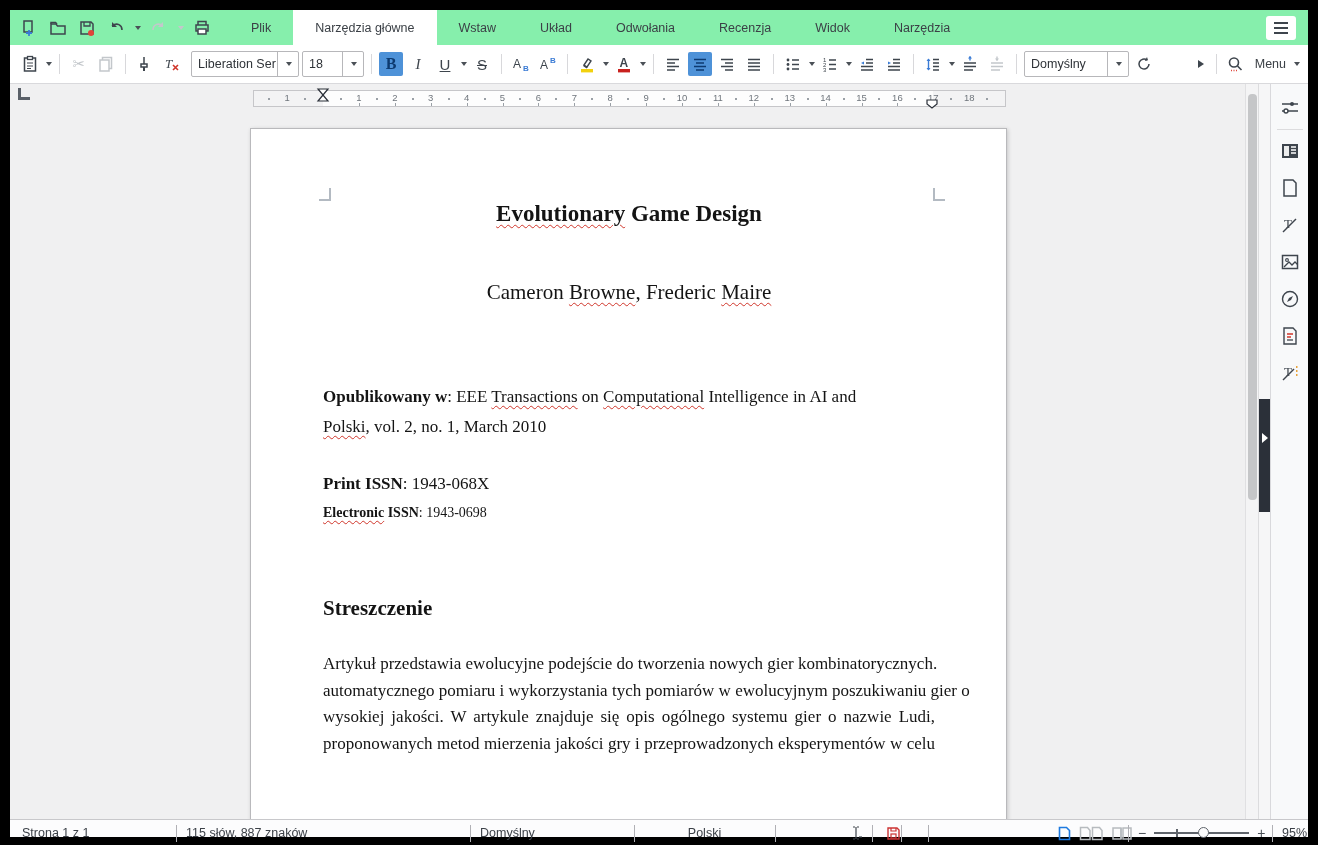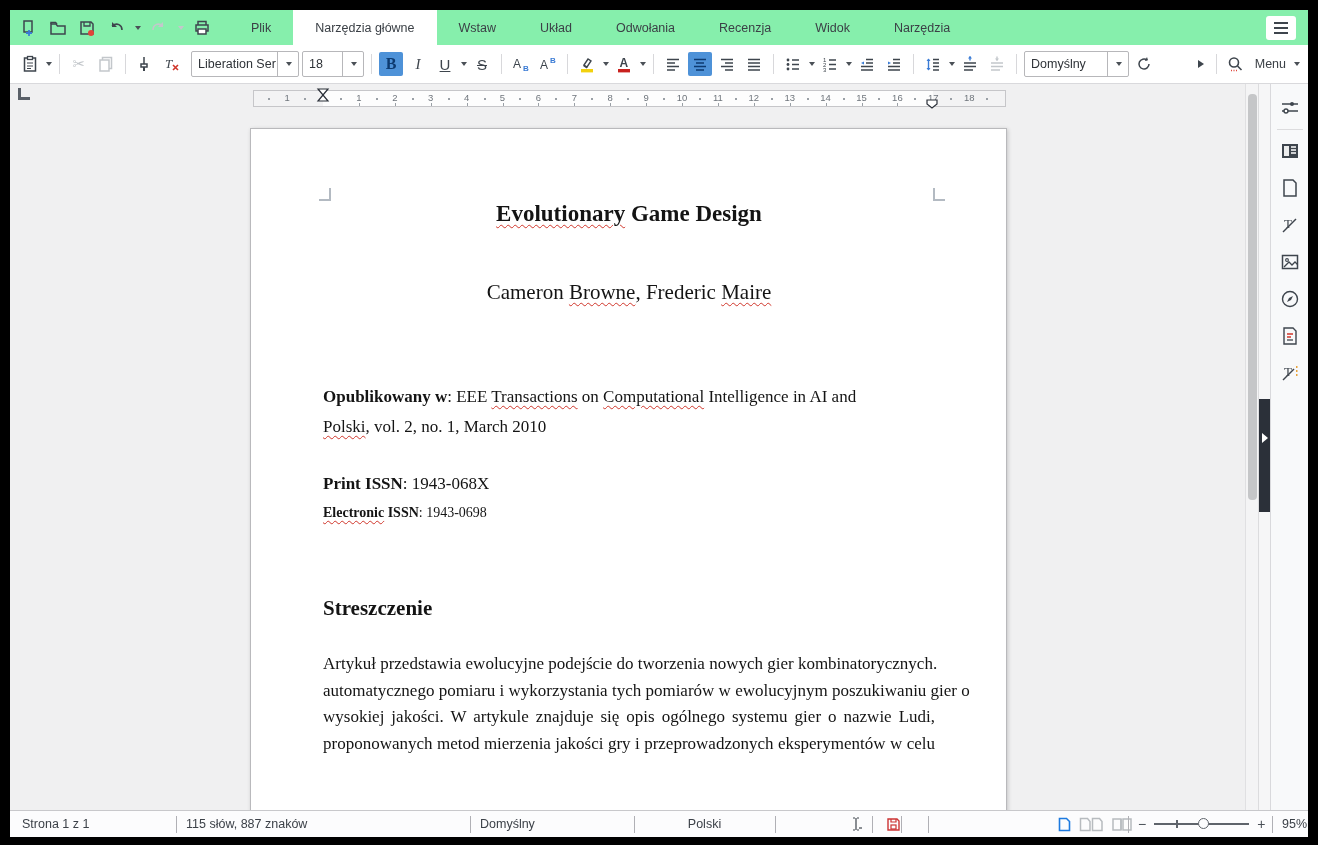--- a/index.html
+++ b/index.html
@@ -79,21 +79,21 @@
   .vscroll { width:13px; background:#f4f4f5; border-left:1px solid #e0e0e2; position:relative; flex:0 0 auto; }
   .vthumb { position:absolute; left:2px; top:10px; width:9px; height:406px; background:#c5c6c8; border-radius:4px; }
   .sbtoggle { width:12px; background:#f6f6f7; border-left:1px solid #dcdcde; position:relative; flex:0 0 auto; }
   .sbtoggle .bar { position:absolute; left:0; top:315px; width:100%; height:113px; background:#2b3039; display:flex; align-items:center; justify-content:center; }
   .sbtoggle .arr { width:0; height:0; border-top:5px solid transparent; border-bottom:5px solid transparent; border-left:6px solid #fff; margin-top:-36px; }
   .sidebar { width:38px; background:#f8f9fa; border-left:1px solid #d9d9dc; display:flex; flex-direction:column; align-items:center; padding-top:12px; gap:13px; flex:0 0 auto; }
   .sb-sep { width:26px; height:1px; background:#dcdcde; margin:-4px 0; }
   .sb-icn { width:24px; height:24px; display:flex; align-items:center; justify-content:center; }
 
   
-  .statusbar { height:27px; background:#fcfcfd; border-top:1px solid #c8c8cb; position:relative; flex:0 0 auto; font-size:12.5px; color:#3c4148;padding-left:37px; }
+  .statusbar { height:18px; background:#fcfcfd; border-top:1px solid #c8c8cb; position:relative; flex:0 0 auto; font-size:12.5px; color:#3c4148;padding-left:37px; }
   .sdiv { position:absolute; top:5px; width:1px; height:17px; background:#b0b0b5; }
   .sitem { position:absolute; top:0; height:26px; display:flex; align-items:center; }
   .zoomtrack { width:95px; height:2px; background:#5f646b; position:relative; }
   .zoomdetent { position:absolute; left:22px; top:-3px; width:2px; height:8px; background:#5f646b; }
   .zoomknob { position:absolute; left:44px; top:-5px; width:11px; height:11px; background:#fcfcfd; border:1.5px solid #5f646b; border-radius:50%; }
   .pm { font-size:14px; color:#4a5057; }
 </style>
 </head>
 <body>
 

